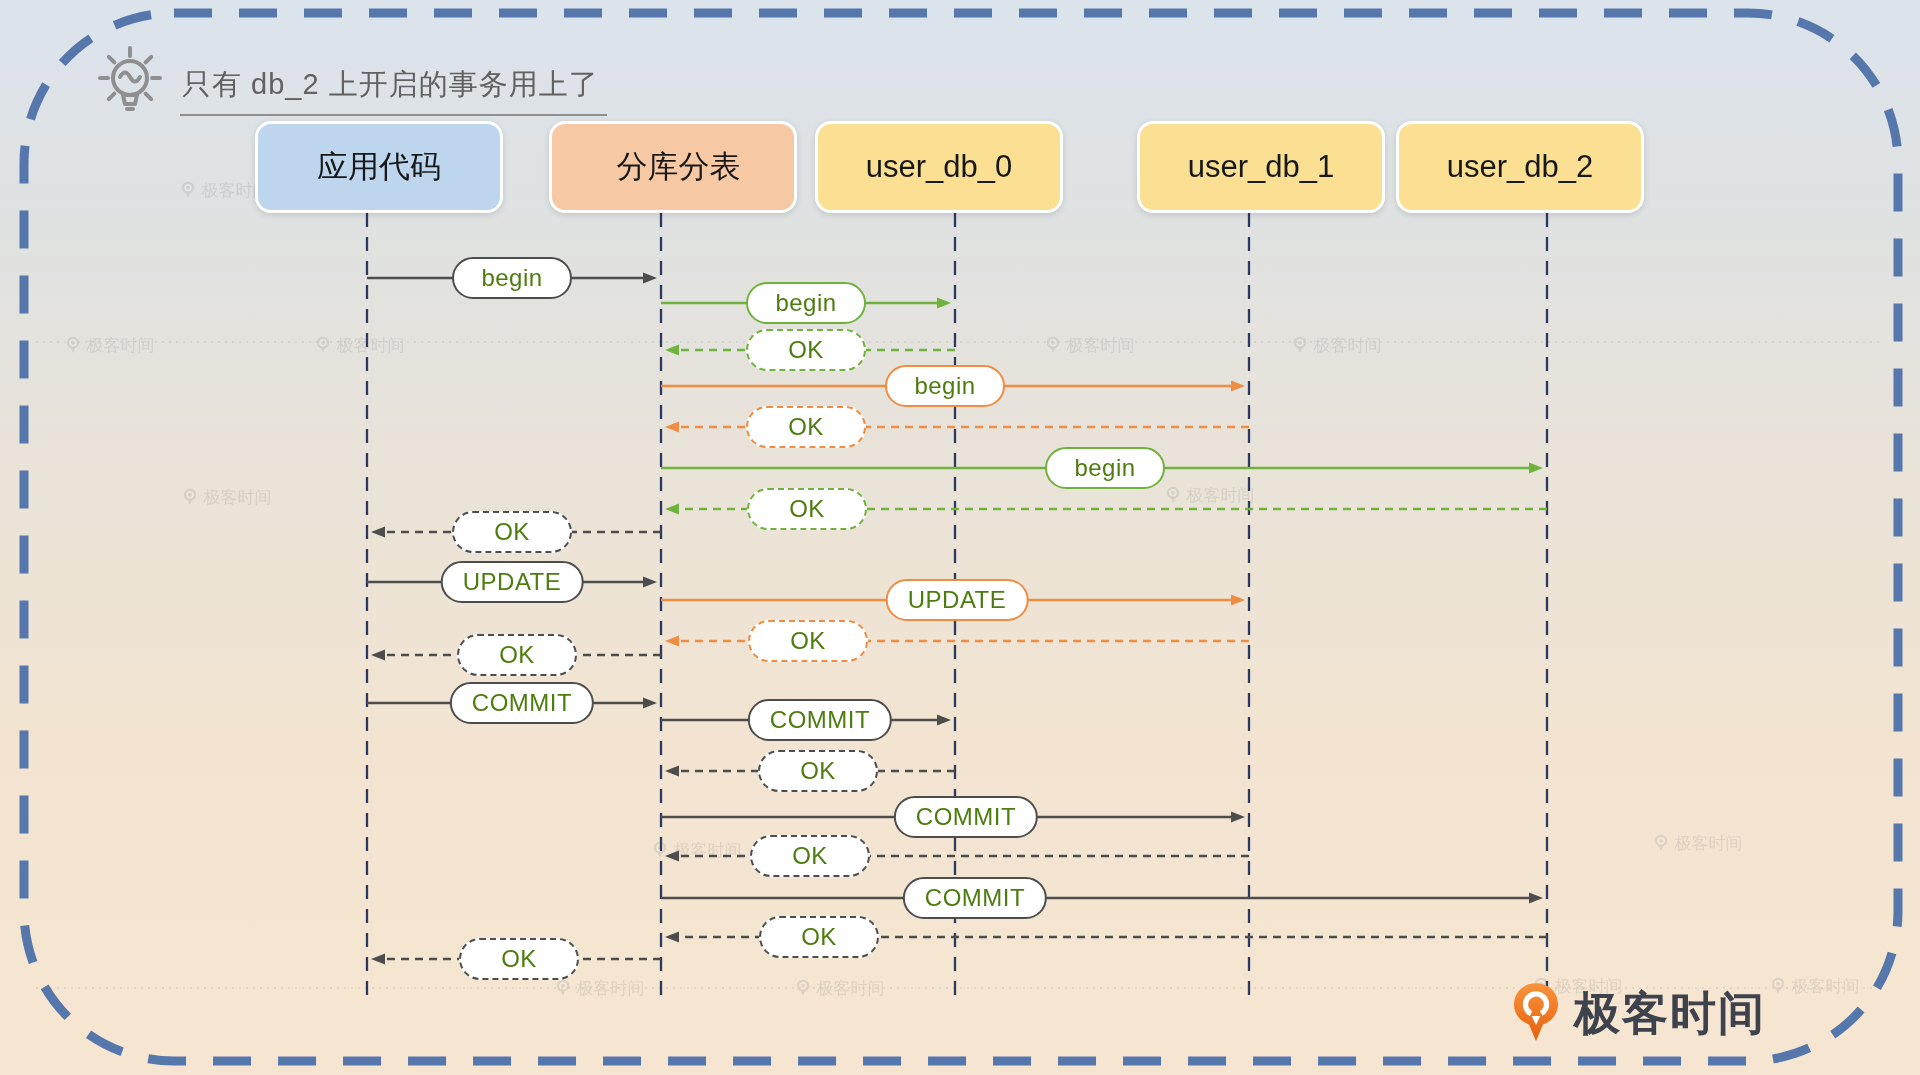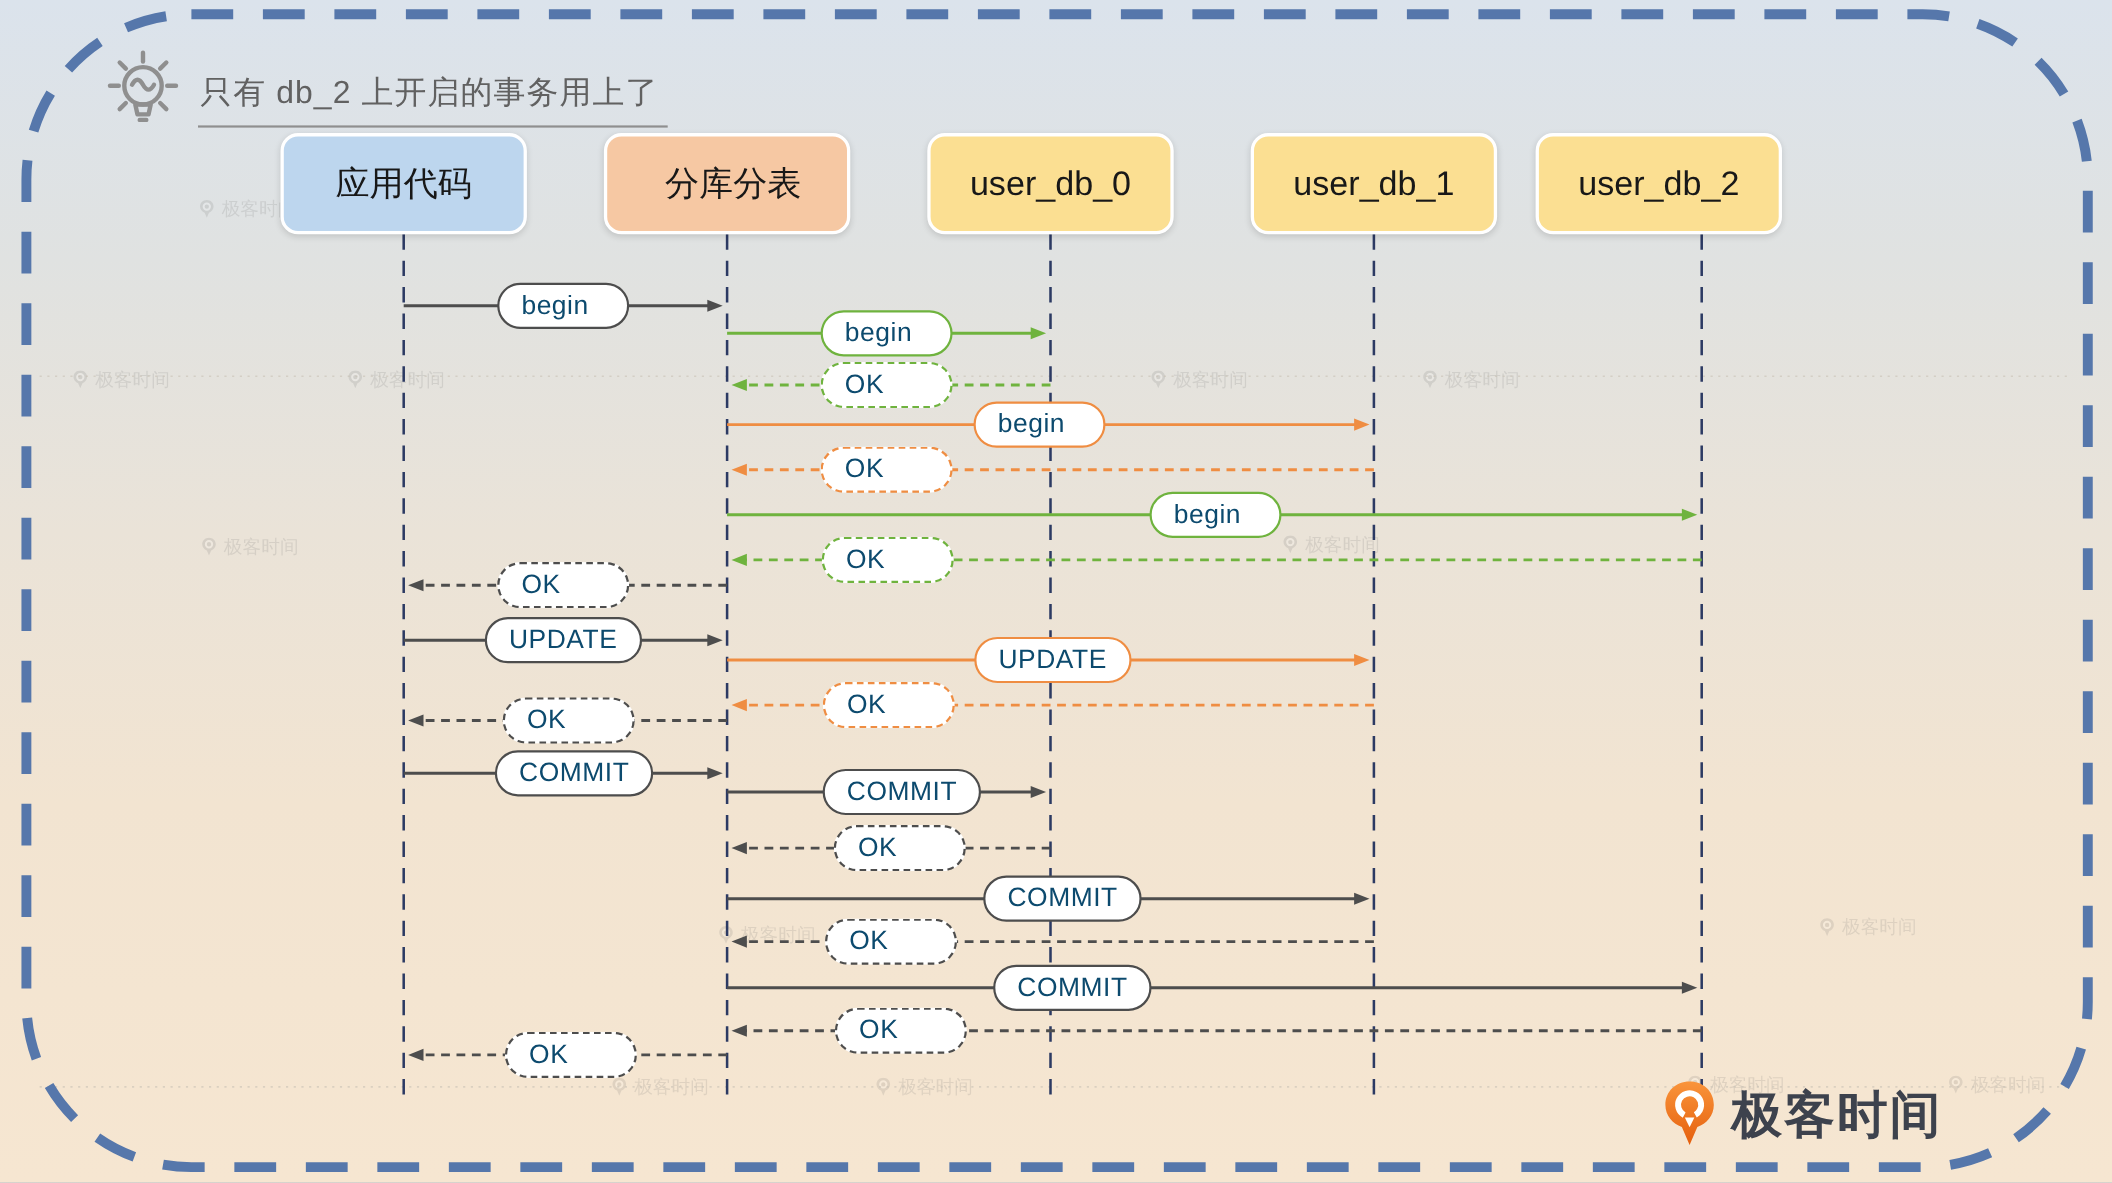--- a/index.html
+++ b/index.html
@@ -6,26 +6,26 @@
   #canvas{
     position:relative;width:1920px;height:1075px;overflow:hidden;
     font-family:"Liberation Sans","DejaVu Sans",sans-serif;
     background:linear-gradient(180deg,#dbe3ec 0%,#e0e2e1 22%,#eae3d8 45%,#f2e4d1 68%,#f6e6d1 100%);
   }
   #wm-layer{position:absolute;inset:0;z-index:0}
   .wm{position:absolute;display:flex;align-items:center;gap:6px;color:#6f6f6f;opacity:.16;
       font-size:17px;transform:translate(-50%,-50%);white-space:nowrap}
   #svglayer{position:absolute;left:0;top:0;z-index:1}
   #content{position:absolute;inset:0;z-index:2}
-  .pbox{position:absolute;width:224px;height:92px;border:3px solid #fff;border-radius:16px;
+  .pbox{position:absolute;width:248px;height:92px;border:3px solid #fff;border-radius:16px;
         display:flex;align-items:center;justify-content:center;font-size:31px;color:#181818;
         box-shadow:0 2px 6px rgba(0,0,0,.13);box-sizing:border-box}
   .pill{position:absolute;transform:translate(-50%,-50%);background:#fff;border:2.5px solid #555;
         border-radius:24px;min-width:120px;box-sizing:border-box;padding:5px 20px;font-size:24px;
-        color:#0c4a6e;letter-spacing:.5px;white-space:nowrap}
+        text-align:center;color:#4d7c0f;letter-spacing:.5px;white-space:nowrap}
   .pill.dashed{border-style:dashed}
   #title-wrap{position:absolute;left:90px;top:40px;display:flex;align-items:center;gap:10px}
   #title{font-size:29px;color:#616161;padding:16px 8px 9px 2px;border-bottom:2px solid #8f8f8f;letter-spacing:1px}
   #logo{position:absolute;left:1510px;top:982px;display:flex;align-items:center;gap:12px}
   #logo-text{font-size:46px;font-weight:bold;color:#3d424d;letter-spacing:2px}
 </style>
 </head>
 <body>
 
 <div id="canvas">
@@ -230,21 +230,21 @@
         <path d="M18 38 L10 38"></path>
         <path d="M55.6 53.6 L61.2 59.2"></path>
         <path d="M24.4 53.6 L18.8 59.2"></path>
       </svg>
       <span id="title">只有 db_2 上开启的事务用上了</span>
     </div>
 
     <div id="participants">
         <div class="pbox" style="left: 255px; top: 121px; background: rgb(189, 214, 238);">应用代码</div>
         <div class="pbox" style="left: 549px; top: 121px; background: rgb(246, 200, 163); padding-left: 11px;">分库分表</div>
-        <div class="pbox" style="left: 843px; top: 121px; background: rgb(251, 223, 146);">user_db_0</div>
+        <div class="pbox" style="left: 815px; top: 121px; background: rgb(251, 223, 146);">user_db_0</div>
         <div class="pbox" style="left: 1137px; top: 121px; background: rgb(251, 223, 146); text-align: center;">user_db_1</div>
         <div class="pbox" style="left: 1367px; top: 121px; background: rgb(251, 223, 146); margin-left: 29px;">user_db_2</div>
       </div>
     <div id="pills">
         <div class="pill" style="left: 512px; top: 278px; border-color: rgb(77, 77, 77);">begin</div>
         <div class="pill" style="left: 806px; top: 303px; border-color: rgb(111, 179, 62);">begin</div>
         <div class="pill dashed" style="left: 806px; top: 350px; border-color: rgb(111, 179, 62);">OK</div>
         <div class="pill" style="left: 945px; top: 386px; border-color: rgb(239, 141, 66);">begin</div>
         <div class="pill dashed" style="left: 806px; top: 427px; border-color: rgb(239, 141, 66);">OK</div>
         <div class="pill" style="left: 1105px; top: 468px; border-color: rgb(111, 179, 62);">begin</div>

